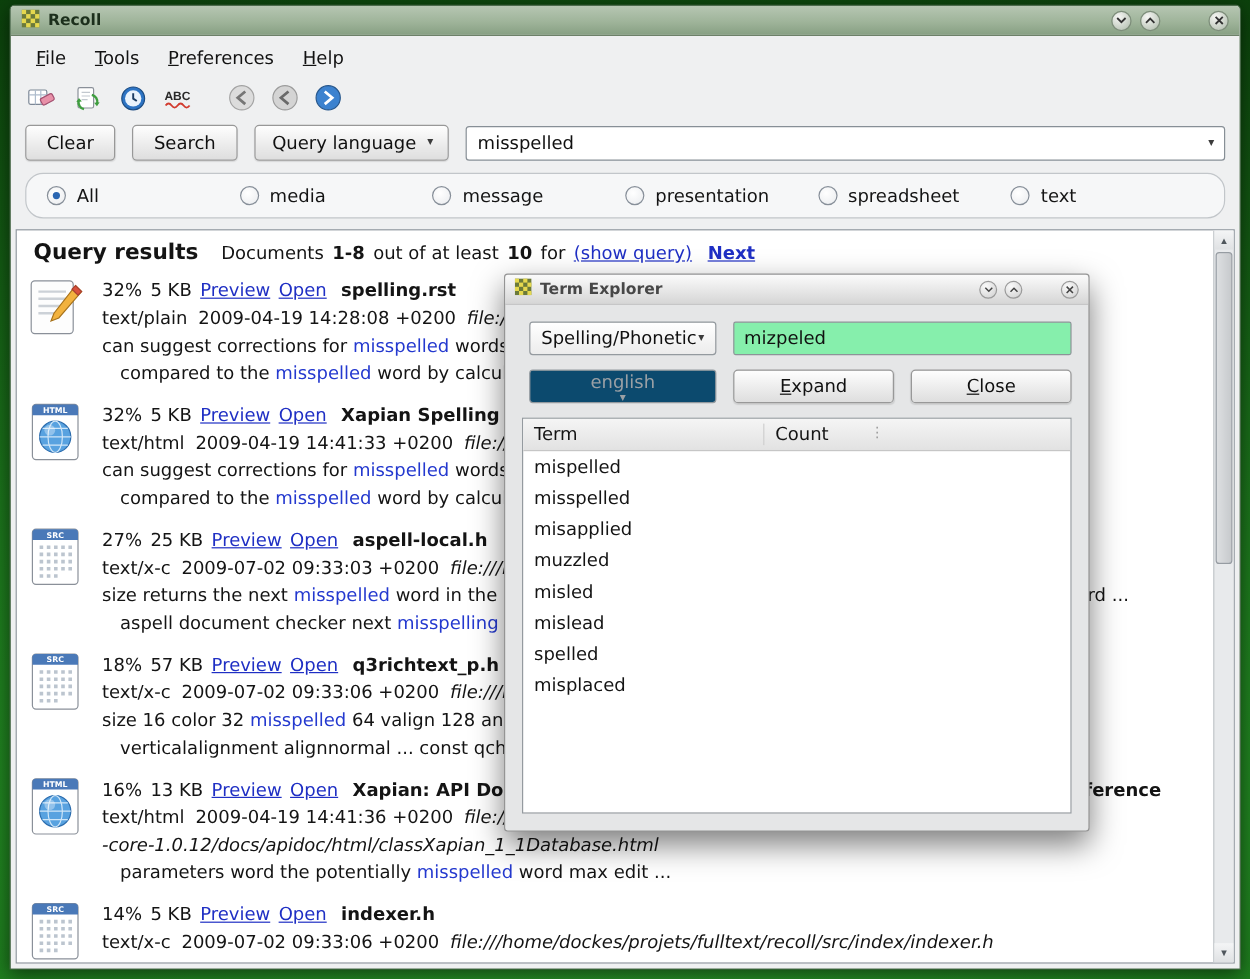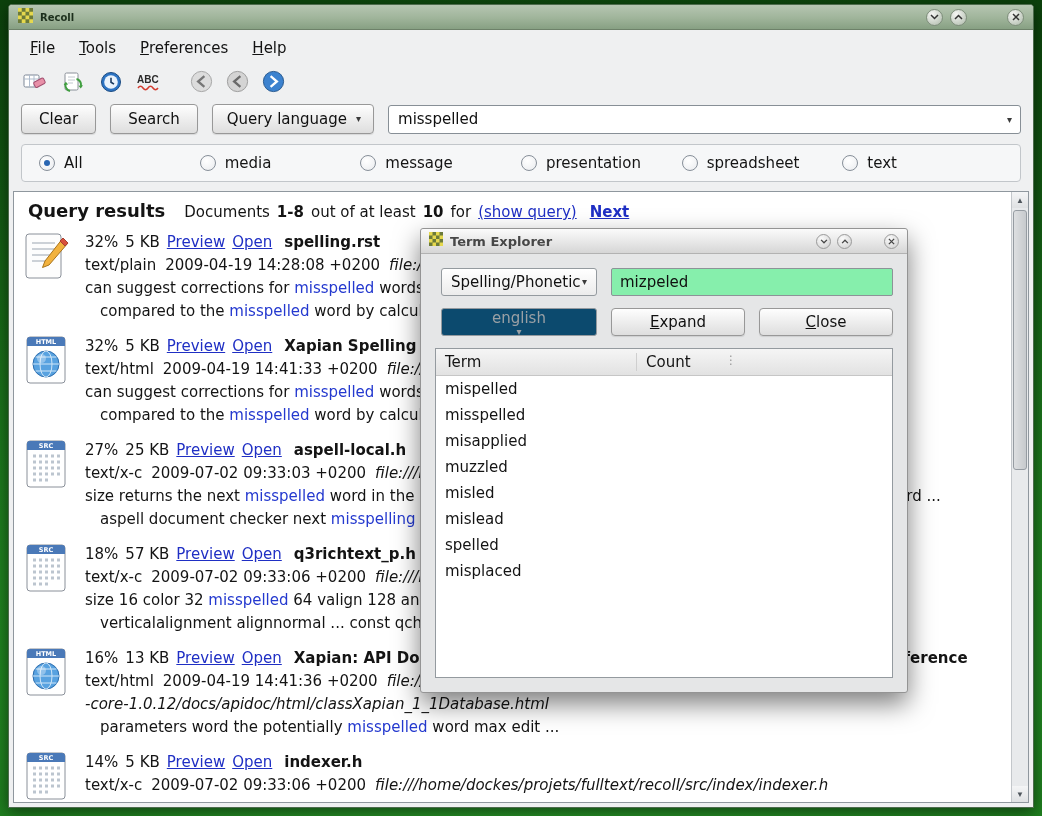--- a/index.html
+++ b/index.html
@@ -10,21 +10,21 @@
     background: radial-gradient(130% 95% at 50% 82%, #2ea32e 0%, #218521 38%, #135913 72%, #0a3c0a 100%); }
 
   
   .window { position:absolute; left:8px; top:4px; right:8px; bottom:8px;
     background:#eff0f1; border:1px solid #4c6b4c; border-radius:4px 4px 0 0;
     box-shadow:0 4px 16px rgba(0,0,0,.55); display:flex; flex-direction:column; overflow:hidden; }
 
   .titlebar { height:25px; flex:none; display:flex; align-items:center; gap:7px; padding:0 9px;
     background:linear-gradient(180deg,#b6c6b2 0%, #9fb49a 55%, #87a083 100%);
     border-bottom:1px solid #6d8169; }
-  .titlebar .title { font-size:10px; font-weight:bold; color:#1c2f1c; }
+  .titlebar .title { font-size:13px; font-weight:bold; color:#1c2f1c; }
   .win-controls { margin-left:auto; display:flex; align-items:center; gap:7px; }
   .win-gap { width:26px; }
   .win-btn { width:17px; height:17px; border-radius:50%; border:1px solid #7d8d7a; cursor:default;
     background:radial-gradient(circle at 35% 28%, #f6f6f4, #c3ccc0 70%, #aab6a6);
     display:flex; align-items:center; justify-content:center; padding:0; }
 
   .menubar { display:flex; align-items:center; padding:4px 10px; gap:2px; }
   .menu-item { padding:5px 11px; color:#121212; }
   .menu-item u { text-decoration:underline; }
 
@@ -40,21 +40,21 @@
     border:1px solid #989898; border-radius:4px; padding:5px 17px; font-size:15px; color:#101010;
     box-shadow:0 1px 1px rgba(0,0,0,.10); font-family:inherit; }
   .combo-btn { display:flex; align-items:center; gap:9px; padding:5px 12px 5px 14px; }
   .arrow-down { font-size:10px; color:#3b3b3b; line-height:1; }
   .query-combo { flex:1; position:relative; height:29px; background:#fff; border:1px solid #878f96;
     border-radius:3px; display:flex; align-items:center; }
   .query-combo input { border:0; outline:none; background:transparent; width:100%;
     font:15px "DejaVu Sans","Liberation Sans",sans-serif; padding:0 26px 0 9px; color:#101010; }
   .query-combo .arrow-down { position:absolute; right:8px; top:9px; }
 
-  .filter-row { margin:0 12px 9px; height:38px; border:1px solid #c2c6ca; border-radius:4px;
+  .filter-row { margin:0 12px 9px; height:38px; border:1px solid #c2c6ca; border-radius:15px;
     background:#f6f7f8; display:flex; align-items:center; padding:0 17px; }
   .radio-item { display:flex; align-items:center; gap:9px; width:165px; cursor:default; }
   .radio { width:16px; height:16px; flex:none; border-radius:50%; border:1px solid #878f99;
     background:radial-gradient(circle at 40% 35%, #ffffff, #e9ebee); position:relative; }
   .radio.checked::after { content:""; position:absolute; inset:4px; border-radius:50%; background:#2a66b2; }
 
   .results-frame { flex:1; margin:0 4px 4px; border:1px solid #8f979e; background:#fff;
     position:relative; overflow:hidden; }
   .results-content { position:absolute; left:0; top:0; bottom:0; right:17px; overflow:hidden;
     padding:7px 4px 0 10px; }

